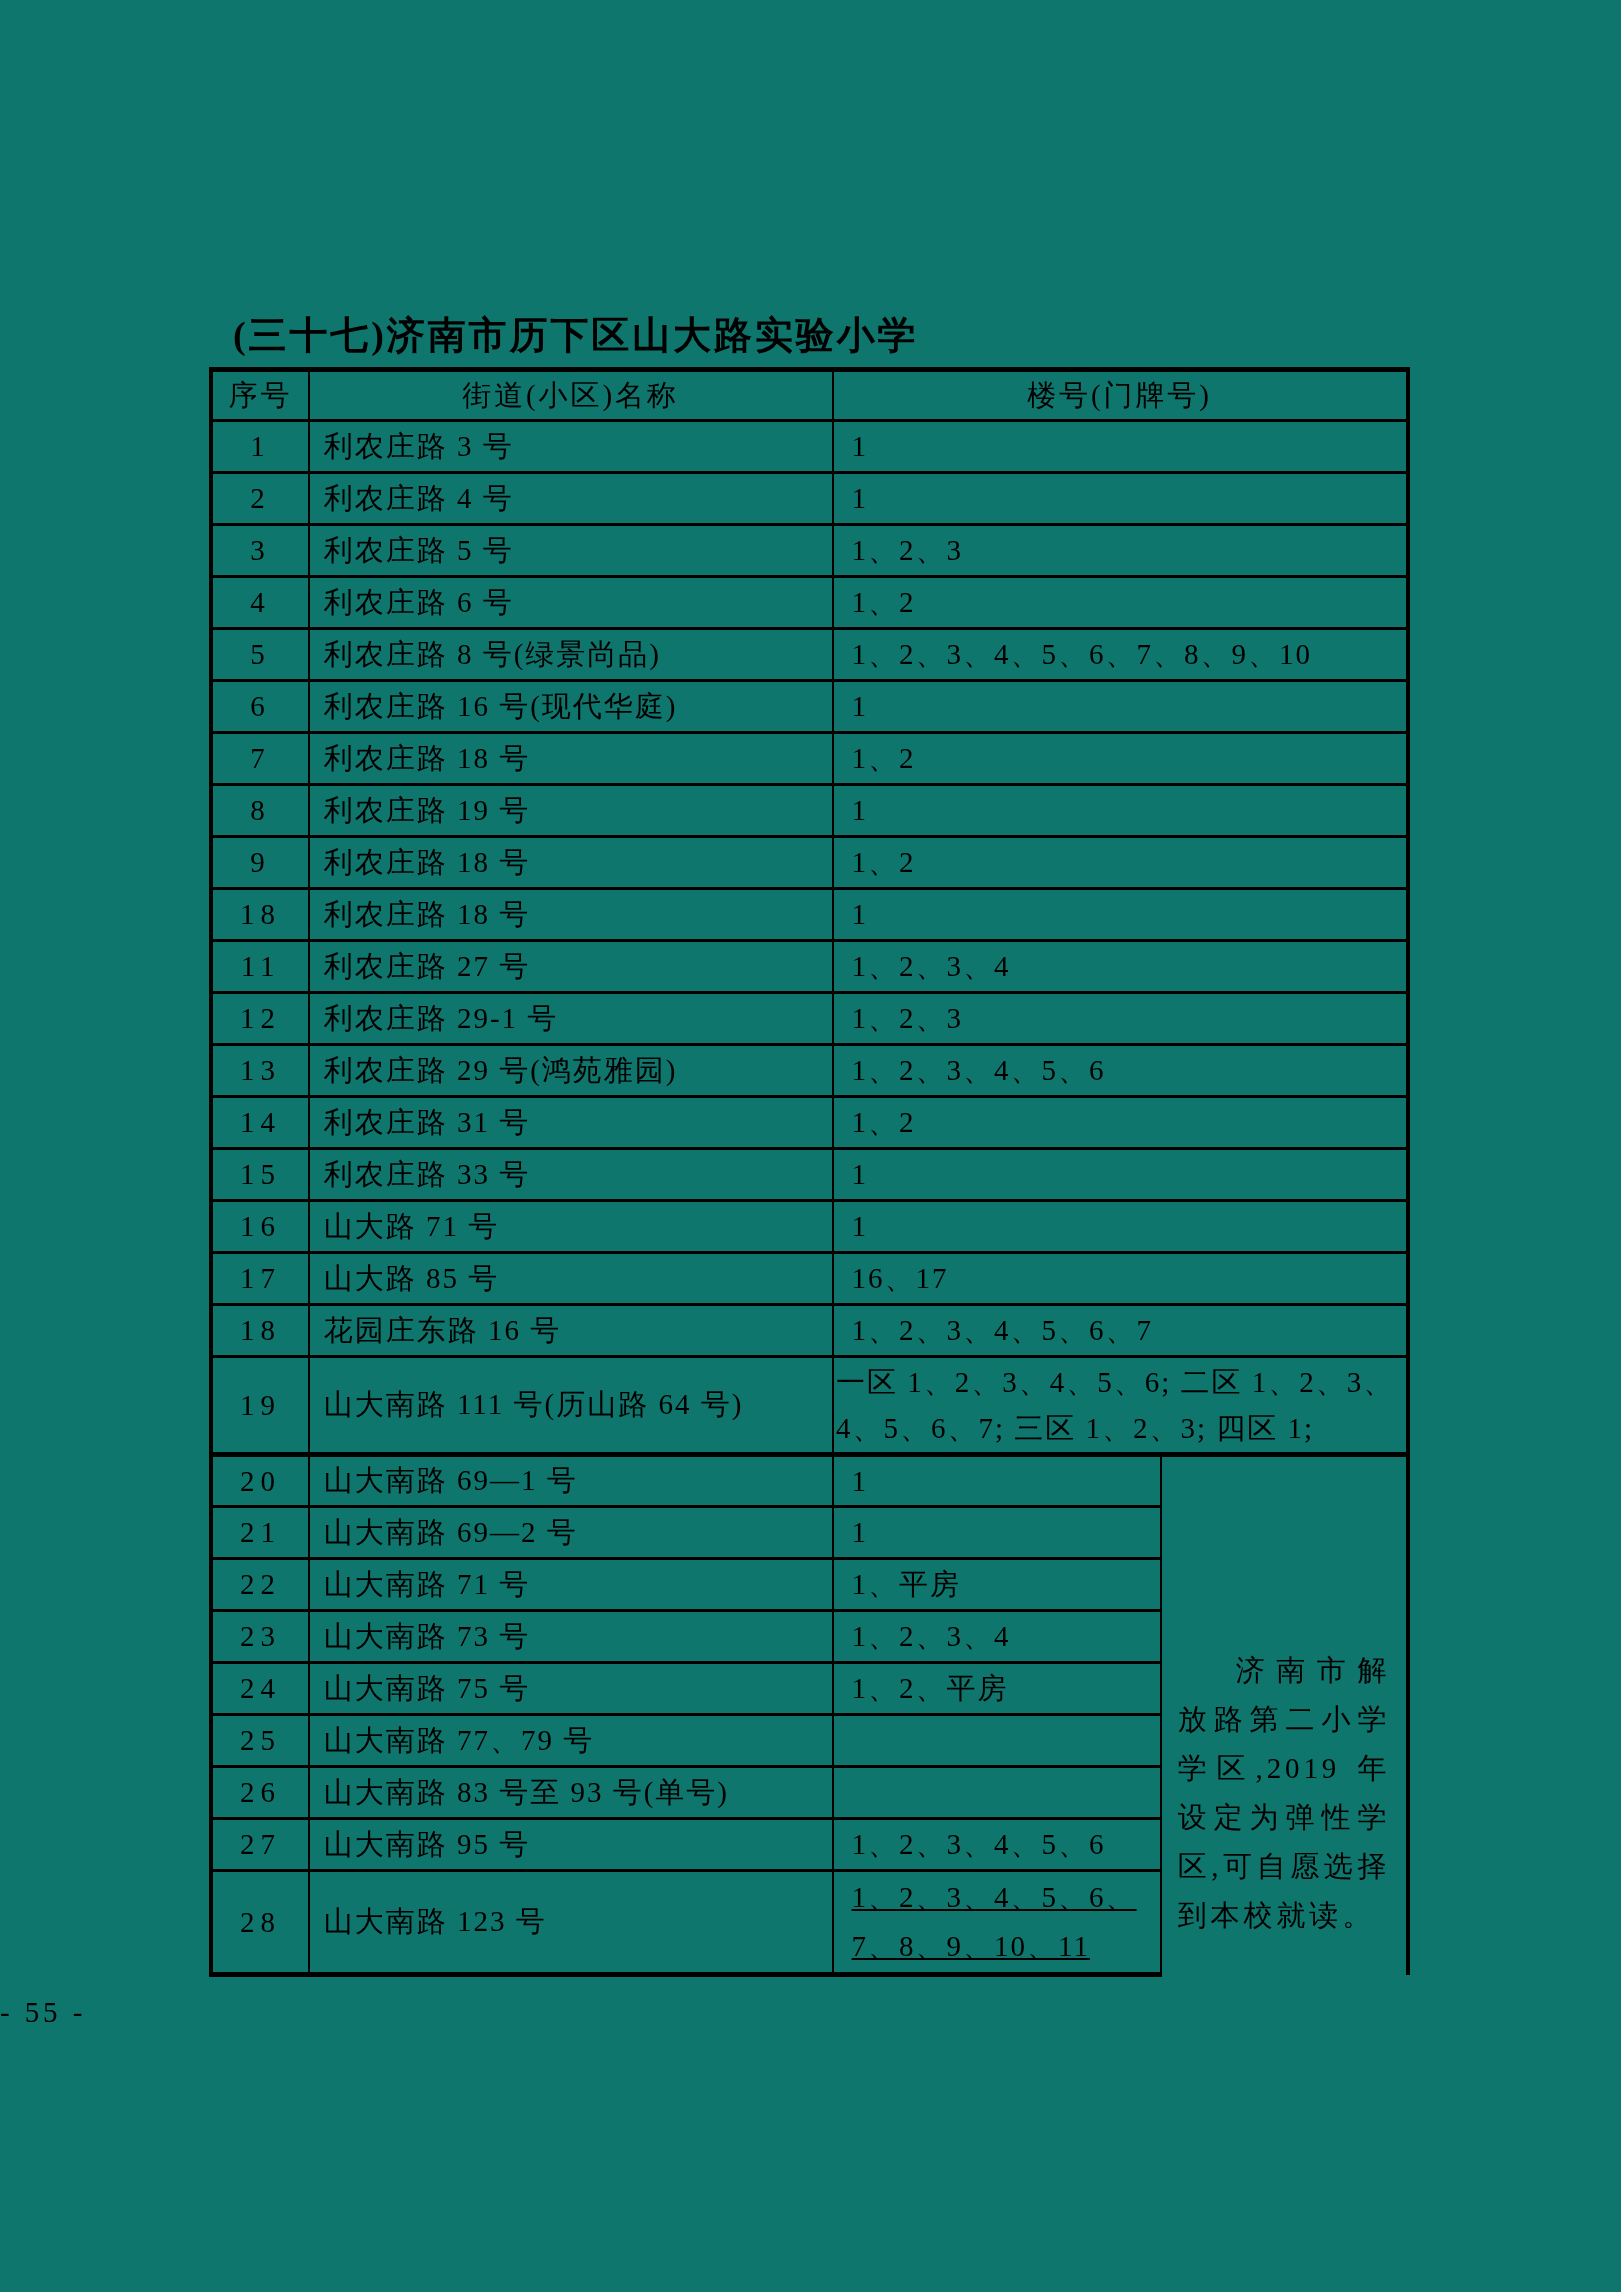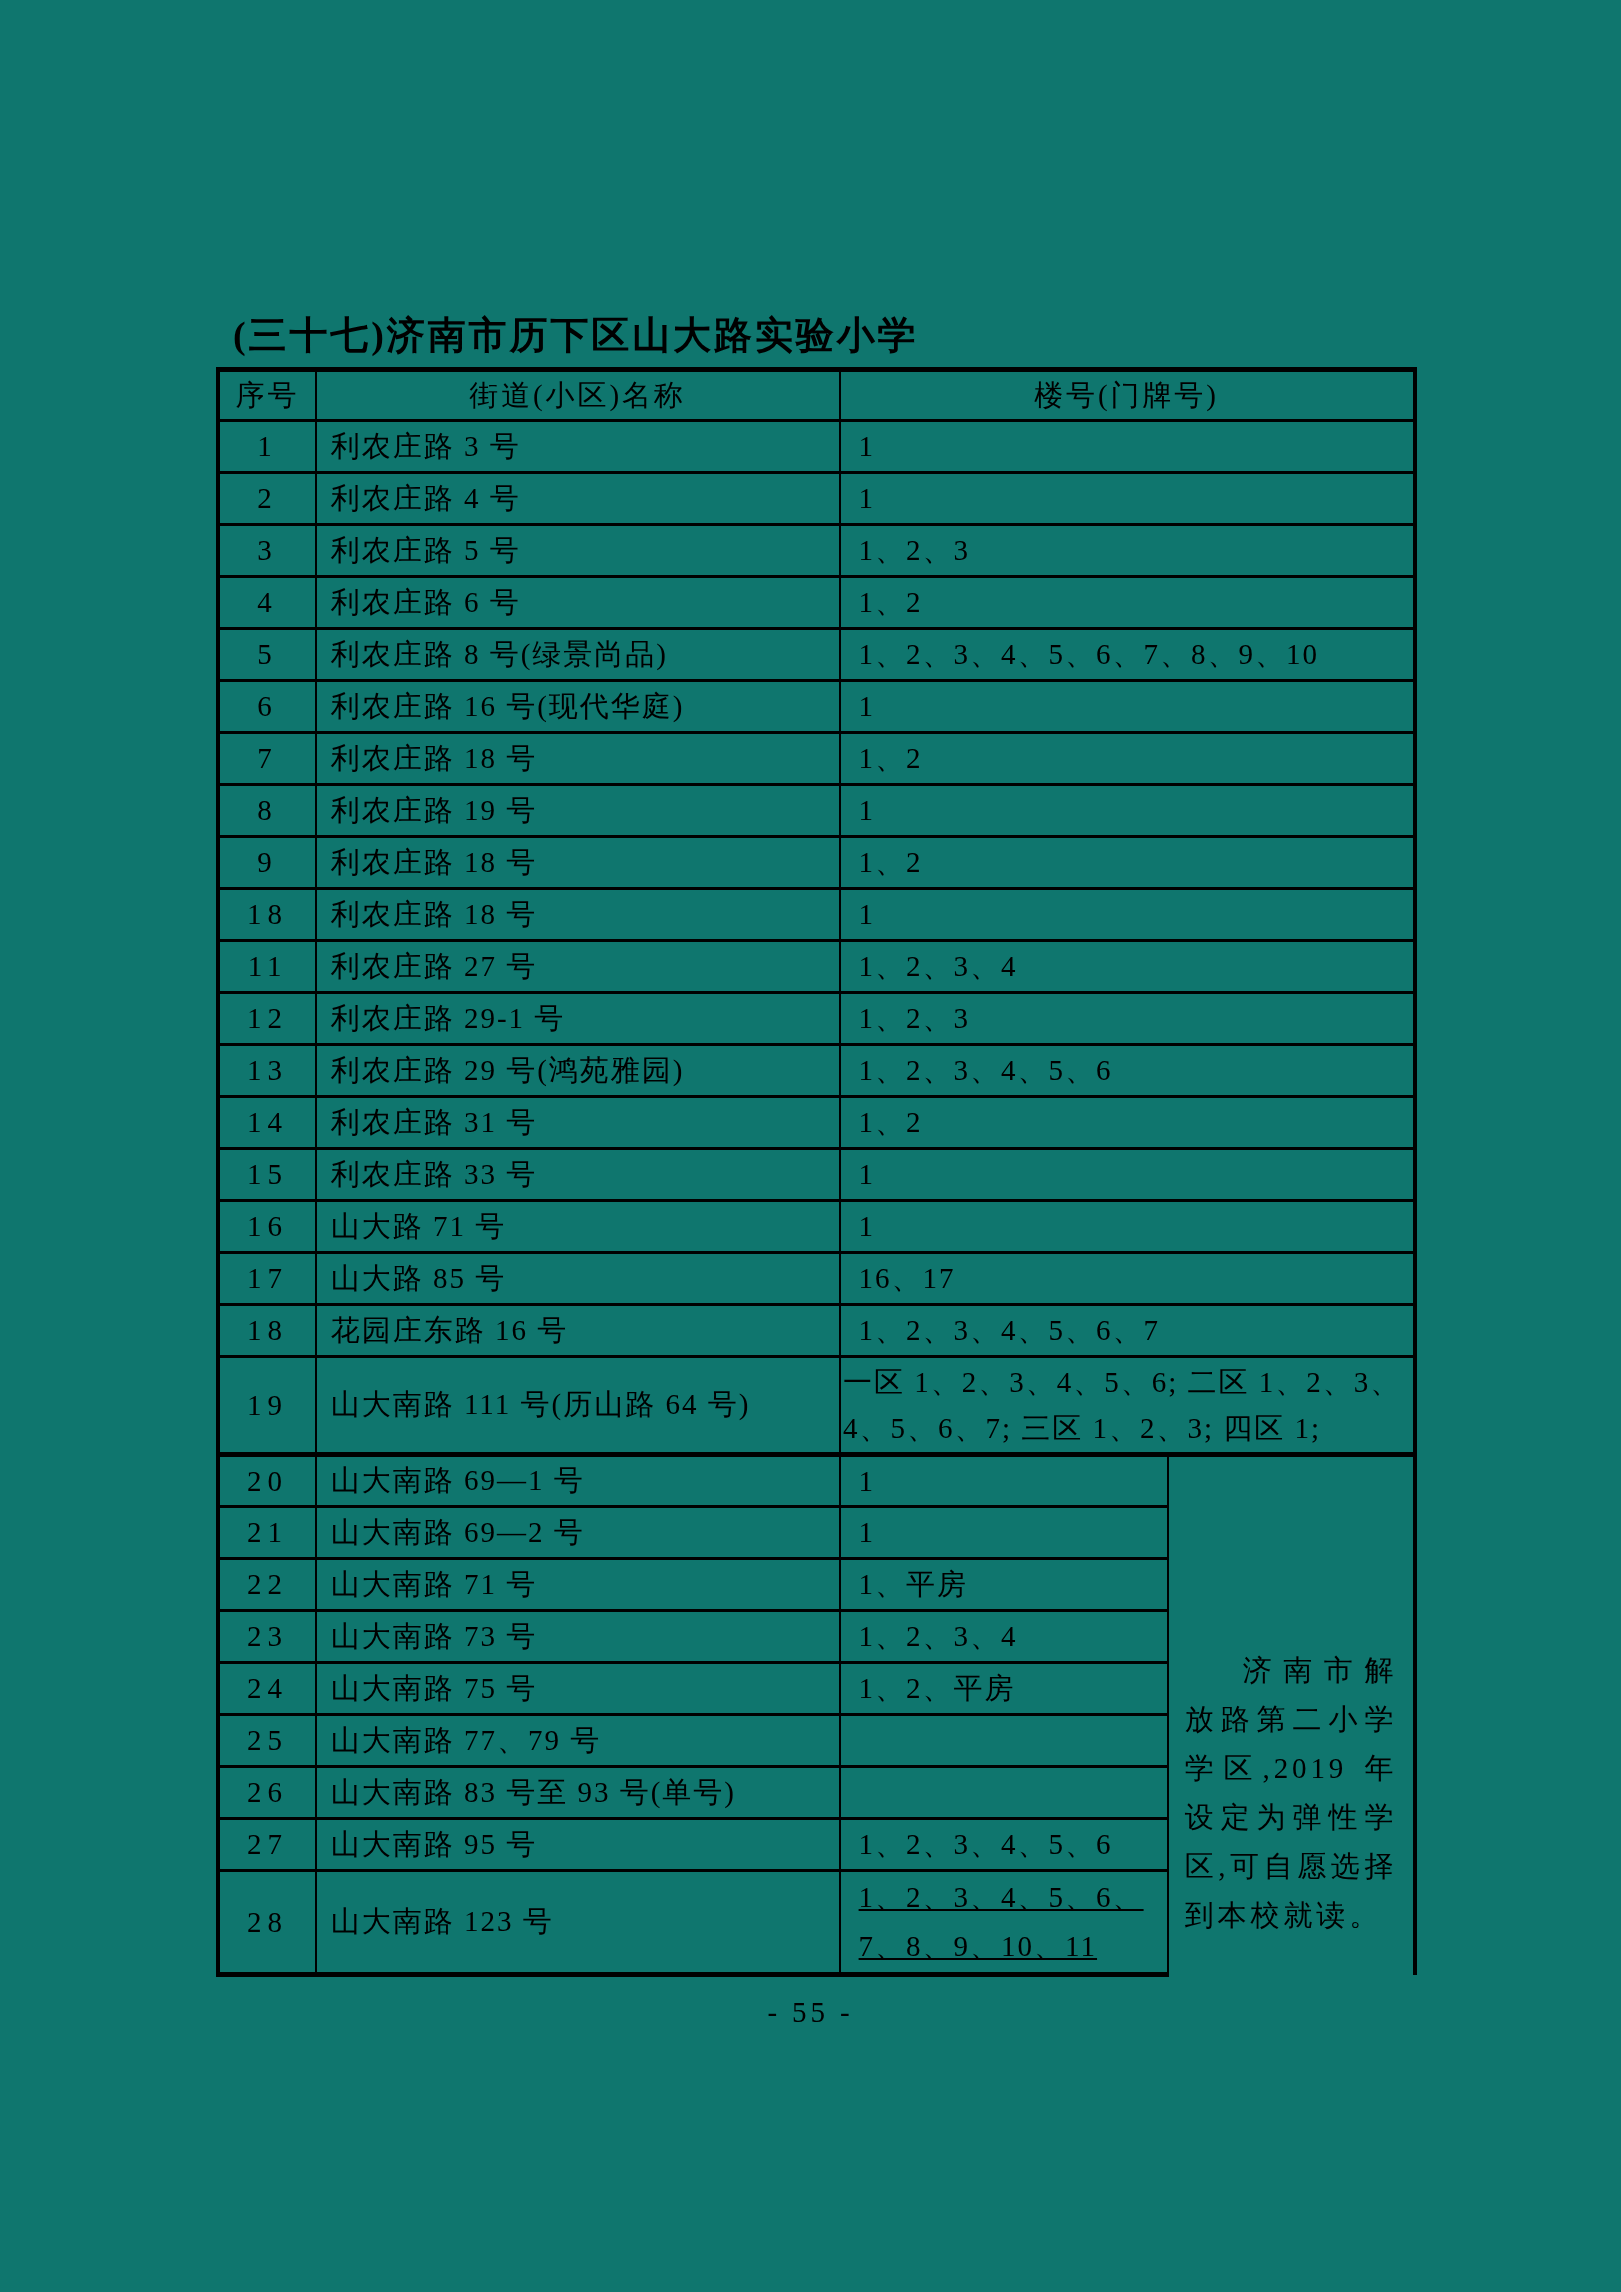--- a/index.html
+++ b/index.html
@@ -20,21 +20,21 @@
     position: absolute;
     left: 233px;
     top: 310px;
     font-size: 38px;
     font-weight: bold;
     letter-spacing: 2.9px;
     white-space: nowrap;
   }
   .zone-table {
     position: absolute;
-    left: 216px;
+    left: 209px;
     top: 367px;
     border-collapse: collapse;
     table-layout: fixed;
     width: 1198px;
   }
   .zone-table td {
     border: 2.9px solid #000;
     border-top-width: 3.9px;
     border-bottom-width: 3.9px;
     font-size: 29px;
@@ -89,21 +89,21 @@
     letter-spacing: 3.9px;
     text-indent: 2em;
     text-align: justify;
     text-justify: inter-character;
   }
   .page-number {
     position: absolute;
     left: 0;
     top: 1996px;
     width: 100%;
-    text-align: center;
+    text-align: left;
     font-size: 29px;
     letter-spacing: 3.9px;
   }
 </style>
 </head>
 <body>
 
 <div class="page">
 
   <div class="doc-title">(三十七)济南市历下区山大路实验小学</div>

